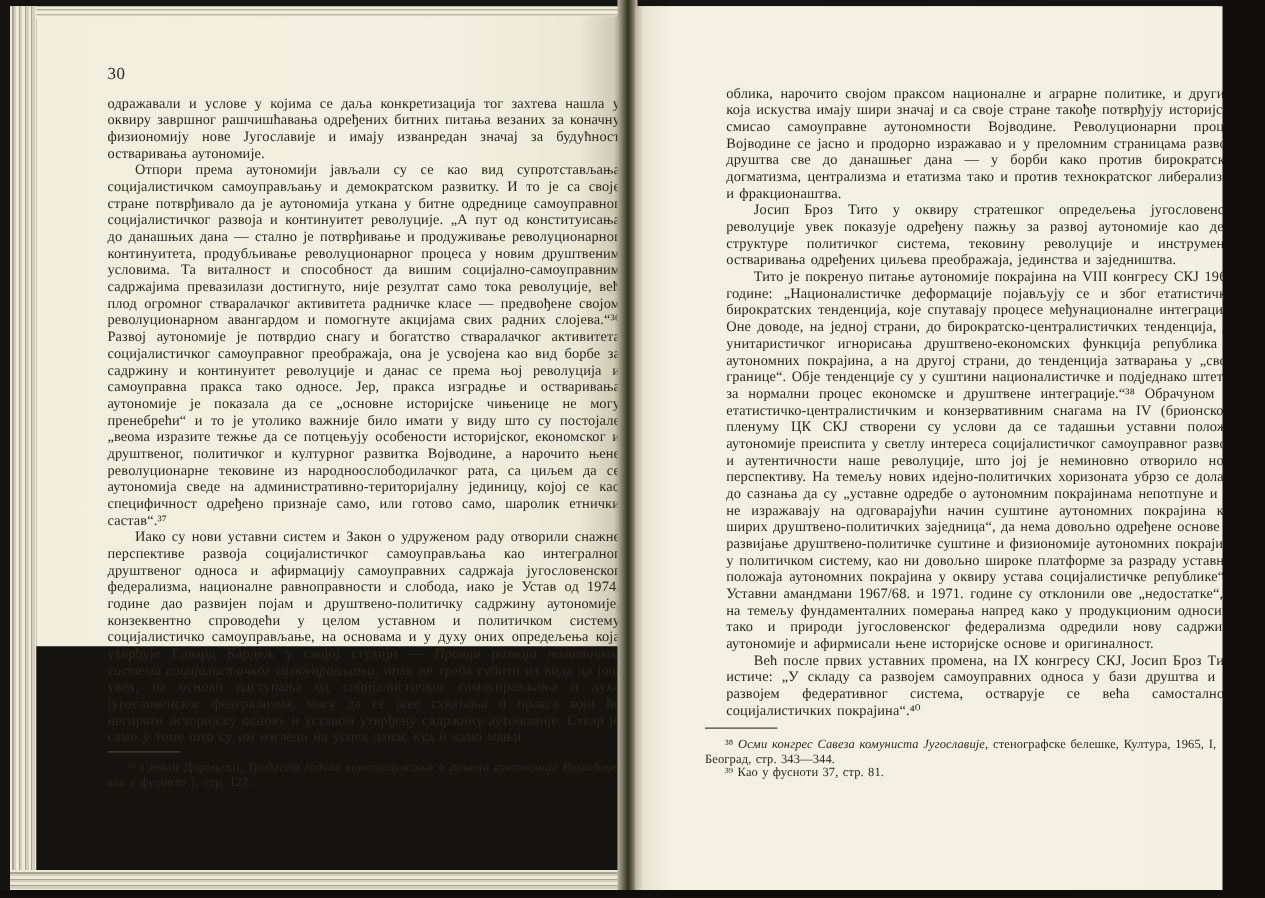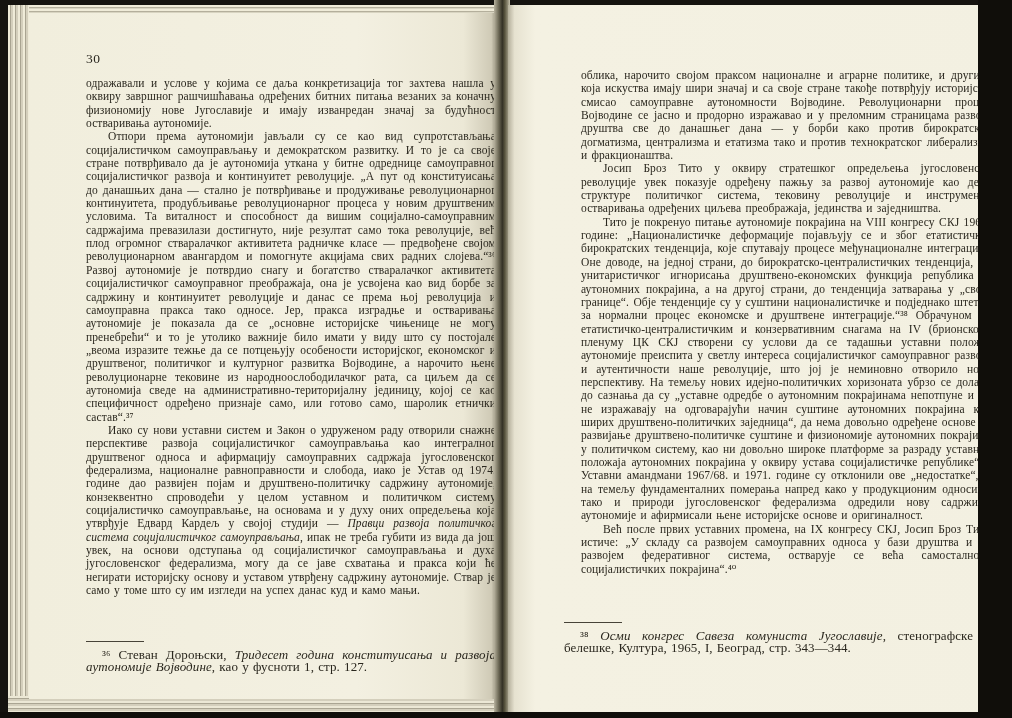--- a/index.html
+++ b/index.html
@@ -20,21 +20,21 @@
   }
   .edge-bottom{
     position:absolute;left:8px;top:696px;width:494px;height:18px;
     background:repeating-linear-gradient(180deg,#ece8d5 0 2px,#aaa592 2px 3px,#d4cfbc 3px 5px);
   }
   .black-bottom{position:absolute;left:0;top:712px;width:1012px;height:6px;background:#100e0a;}
   .black-right{position:absolute;left:978px;top:0;width:34px;height:718px;background:#100e0a;}
 
   .page{position:absolute;background:#f2efdf;}
   .page-left{
-    left:29px;top:13px;width:467px;height:686px;
+    left:29px;top:13px;width:467px;height:504px;
     background:linear-gradient(90deg,#f1eedd 0%,#f3f0e1 70%,#ece8d6 93%,#cfcab6 99%,#9b9683 100%);
   }
   .page-right{
     left:508px;top:5px;width:546px;height:707px;
     background:linear-gradient(90deg,#b3ae9a 0%,#e6e2d0 1.2%,#f4f1e2 5%,#f3f0e1 96%,#e3dfcd 100%);
   }
   .gutter{
     position:absolute;left:494px;top:0;width:16px;height:712px;
     background:linear-gradient(90deg,#b7b29e 0%,#6b6754 30%,#333025 52%,#59553f 68%,#8d8873 85%,#c9c4b0 100%);
   }
@@ -51,22 +51,22 @@
     text-align:justify;letter-spacing:.1px;word-spacing:1.2px;
   }
   .content-left{left:57px;}
   .content-right{left:73px;width:409px;}
   .content p{margin:0;}
   .content p.indent{text-indent:22px;}
   .it{font-style:italic;}
 
   .fnblock{
     position:absolute;width:410px;
-    font-size:13px;line-height:11.7px;color:#2a271e;
-    text-align:justify;letter-spacing:.1px;word-spacing:.8px;margin-top:40px;
+    font-size:10px;line-height:11.7px;color:#2a271e;
+    text-align:justify;letter-spacing:.1px;word-spacing:.8px;
   }
   .fnblock-left{left:57px;top:588px;}
   .fnblock-right{left:56px;top:577px;width:409px;}
   .fnrule{width:58px;height:1px;background:#474338;margin-bottom:7px;}
   .fnblock p{margin:0;text-indent:16px;}
 </style>
 </head>
 <body>
 
 <div class="book">
@@ -96,19 +96,20 @@
     <div class="content content-right">
         <p class="para"><span>облика, нарочито својом праксом националне и аграрне политике, и другим, која искуства имају шири значај и са своје стране такође потврђују историјски смисао самоуправне аутономности Војводине. Револуционарни процес Војводине се јасно и продорно изражавао и у преломним страницама развоја друштва све до данашњег дана — у борби како против бирократског догматизма, централизма и етатизма тако и против технократског либерализма и фракционаштва.</span></p>
         <p class="para indent"><span>Јосип Броз Тито у оквиру стратешког опредељења југословенске револуције увек показује одређену пажњу за развој аутономије као дела структуре политичког система, тековину револуције и инструмента остваривања одређених циљева преображаја, јединства и заједништва.</span></p>
         <p class="para indent"><span>Тито је покренуо питање аутономије покрајина на VIII конгресу СКЈ 1964. године: „Националистичке деформације појављују се и због етатистичко-бирократских тенденција, које спутавају процесе међунационалне интеграције. Оне доводе, на једној страни, до бирократско-централистичких тенденција, до унитаристичког игнорисања друштвено-економских функција република и аутономних покрајина, а на другој страни, до тенденција затварања у „своје границе“. Обје тенденције су у суштини националистичке и подједнако штетне за нормални процес економске и друштвене интеграције.“³⁸ Обрачуном са етатистичко-централистичким и конзервативним снагама на IV (брионском) пленуму ЦК СКЈ створени су услови да се тадашњи уставни положај аутономије преиспита у светлу интереса социјалистичког самоуправног развоја и аутентичности наше револуције, што јој је неминовно отворило нову перспективу. На темељу нових идејно-политичких хоризоната убрзо се долази до сазнања да су „уставне одредбе о аутономним покрајинама непотпуне и да не изражавају на одговарајући начин суштине аутономних покрајина као ширих друштвено-политичких заједница“, да нема довољно одређене основе за развијање друштвено-политичке суштине и физиономије аутономних покрајина у политичком систему, као ни довољно широке платформе за разраду уставног положаја аутономних покрајина у оквиру устава социјалистичке републике“.³⁹ Уставни амандмани 1967/68. и 1971. године су отклонили ове „недостатке“, и на темељу фундаменталних померања напред како у продукционим односима тако и природи југословенског федерализма одредили нову садржину аутономије и афирмисали њене историјске основе и оригиналност.</span></p>
         <p class="para indent"><span>Већ после првих уставних промена, на IX конгресу СКЈ, Јосип Броз Тито истиче: „У складу са развојем самоуправних односа у бази друштва и са развојем федеративног система, остварује се већа самосталност социјалистичких покрајина“.⁴⁰</span></p>
       </div>
     <div class="fnblock fnblock-right">
       <div class="fnrule"></div>
       <div>
           <p class="footnote"><span>³⁸ </span><span class="it">Осми конгрес Савеза комуниста Југославије</span><span>, стенографске белешке, Култура, 1965, I, Београд, стр. 343—344.</span></p>
+          <p class="footnote"><span>³⁹ Као у фусноти 37, стр. 81.</span></p>
         </div>
     </div>
   </div>
 
   <div class="black-bottom"></div>
   <div class="black-right"></div>
 </div>
 
 </body></html>

